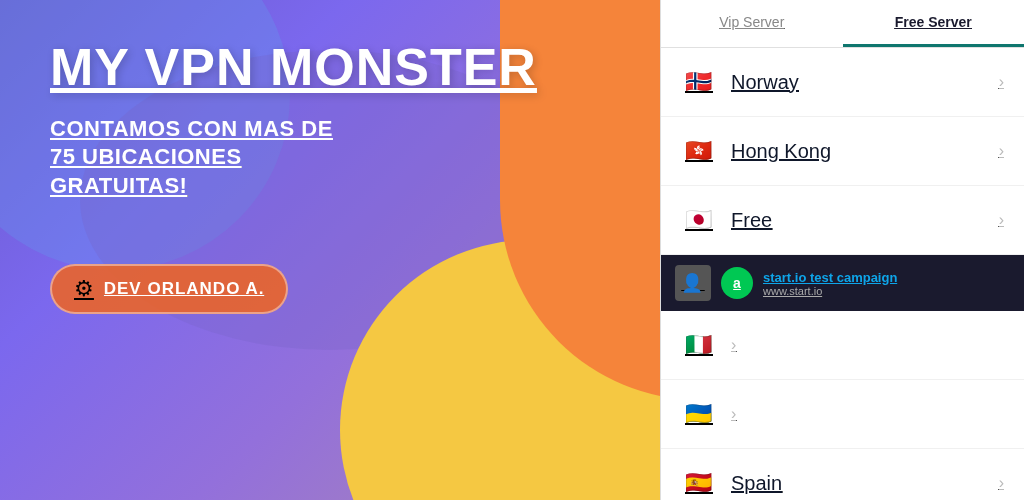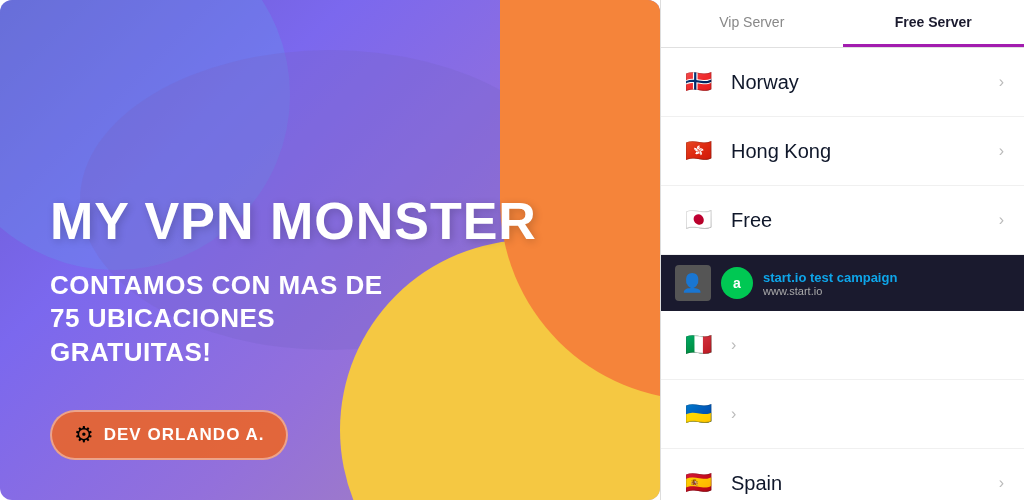--- a/index.html
+++ b/index.html
@@ -1,35 +1,34 @@
 <!DOCTYPE html>
 <html><head>
   <meta charset="utf-8">
   <style>
-    * { margin: 0; padding: 0; box-sizing: border-box; }
+    * { margin: 0; padding: 0; box-sizing: border-box; text-decoration: underline; }
     body {
       width: 1024px;
       height: 500px;
       overflow: hidden;
       font-family: 'Arial', sans-serif;
       display: flex;
     }
 
     
     .left-panel {
       width: 660px;
       height: 500px;
       position: relative;
       background: linear-gradient(135deg, #6a5acd 0%, #7b68ee 30%, #9370db 60%, #a07cc5 80%, #b8a4d8 100%);
       overflow: hidden;
       display: flex;
       flex-direction: column;
-      justify-content: flex-end;
+      justify-content: flex-start;
       padding: 40px 50px;
-      border-radius: 12px;
     }
 
     
     .bg-circle-blue {
       position: absolute;
       width: 350px;
       height: 350px;
       border-radius: 50%;
       background: rgba(100, 149, 237, 0.35);
       top: -80px;
@@ -73,27 +72,27 @@
       font-weight: 900;
       color: #ffffff;
       text-transform: uppercase;
       line-height: 1.05;
       letter-spacing: 1px;
       text-shadow: 2px 2px 8px rgba(0,0,0,0.2);
       margin-bottom: 20px;
     }
 
     .subtitle {
-      font-size: 26px;
+      font-size: 22px;
       font-weight: 800;
       color: #ffffff;
       text-transform: uppercase;
       line-height: 1.3;
       letter-spacing: 0.5px;
-      margin-bottom: 40px;
+      margin-bottom: 64px;
     }
 
     .dev-badge {
       display: inline-flex;
       align-items: center;
       gap: 10px;
       background: rgba(240, 100, 30, 0.85);
       border: 2px solid rgba(255,255,255,0.4);
       border-radius: 30px;
       padding: 10px 22px;
@@ -132,21 +131,21 @@
       text-align: center;
       font-size: 14px;
       font-weight: 500;
       cursor: pointer;
       color: #888;
       border-bottom: 3px solid transparent;
     }
     .tab.active {
       color: #1a1a2e;
       font-weight: 700;
-      border-bottom: 3px solid #a21caf;
+      border-bottom: 3px solid #0f766e;
     }
 
     
     .server-list {
       flex: 1;
       overflow-y: auto;
       background: #ffffff;
     }
 
     .server-item {

